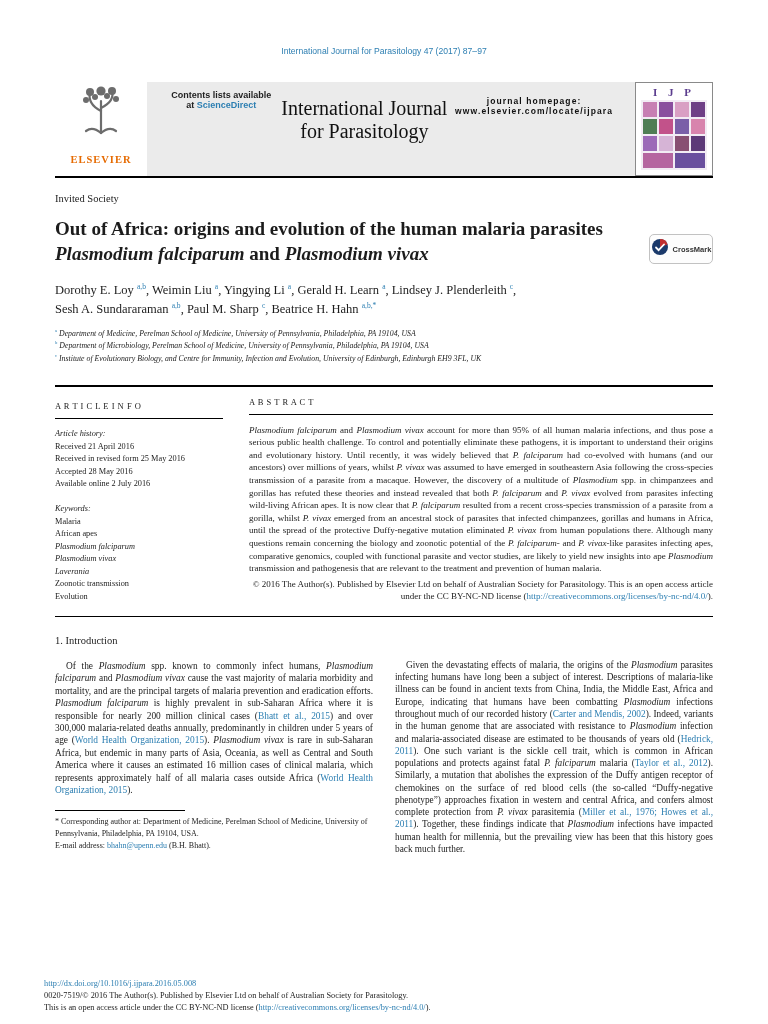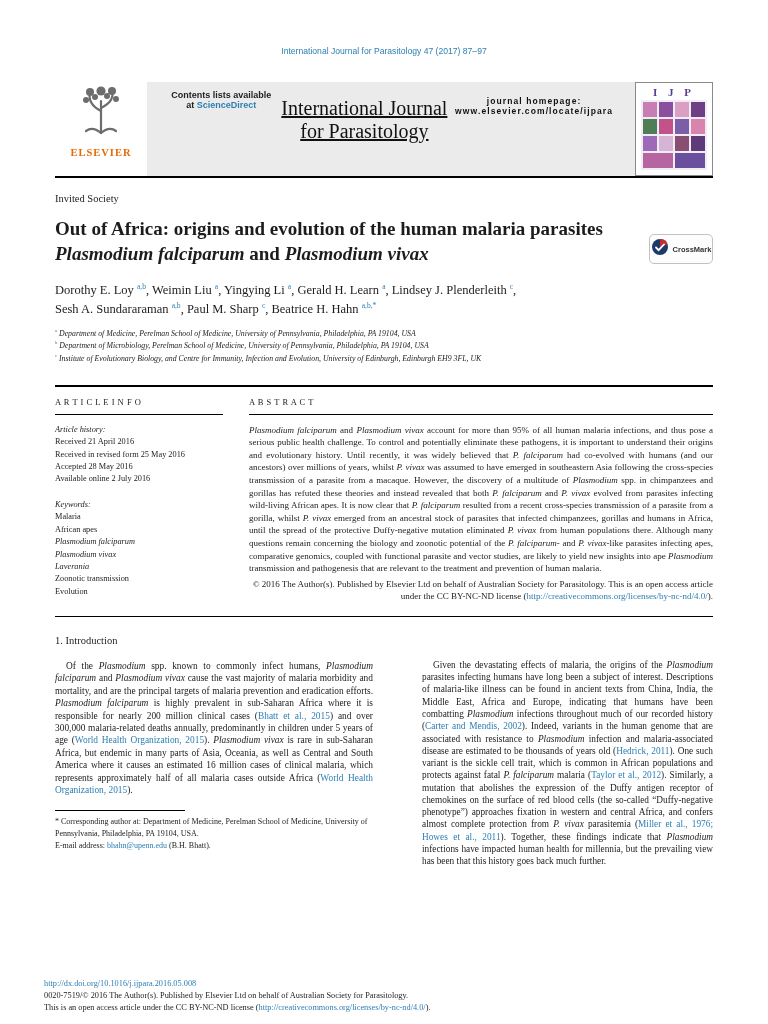--- a/index.html
+++ b/index.html
@@ -16,60 +16,60 @@
   .link{color:var(--link-color);text-decoration:none;cursor:pointer;}
   .cite{color:var(--link-color);text-decoration:none;}
   i{font-style:italic;}
   sup{font-size:0.6em;vertical-align:super;color:var(--link-color);}
 
   
   .running-head{text-align:center;font-family:"Liberation Sans",sans-serif;font-size:8.6px;color:var(--link-color);margin-bottom:26px;}
 
   
   .header-band{display:flex;align-items:stretch;height:96px;border-bottom:2px solid #000;}
-  .elsevier-logo{width:92px;background:#fff;display:flex;flex-direction:column;align-items:center;justify-content:space-between;padding:3px 0 18px;}
+  .elsevier-logo{width:92px;background:#fff;display:flex;flex-direction:column;align-items:center;justify-content:space-between;padding:3px 0 11px;}
   .elsevier-word{font-size:10.5px;font-weight:bold;letter-spacing:1px;color:var(--elsevier-orange);font-family:"Liberation Serif",serif;}
   .header-center{flex:1;background:var(--header-bg);text-align:center;padding:8px 22px 6px;display:flex;}
   .contents-line{font-family:"Liberation Sans",sans-serif;font-weight:bold;font-size:9px;color:#222;}
-  .journal-title{font-size:20px;color:#111;margin:7px 0 4px;text-decoration:underline;}
+  .journal-title{font-size:20px;color:#111;margin:7px 0 4px;}
   .center-rule{height:1px;background:#000;margin-top:auto;}
   .homepage-line{font-family:"Liberation Sans",sans-serif;font-weight:bold;font-size:8.5px;letter-spacing:1.1px;padding-top:6px;color:#111;}
   .cover-thumb{width:78px;border:1px solid #8a8a8a;background:#fff;display:flex;flex-direction:column;align-items:center;padding:3px 3px 2px;gap:2px;}
   .cover-title{font-size:11px;font-weight:bold;letter-spacing:4px;color:var(--cover-purple);}
 
   
   .type-label{font-size:10.5px;margin-top:15px;}
   .title-row{display:flex;justify-content:space-between;align-items:flex-start;margin-top:13px;}
   .article-title{font-size:19px;line-height:1.3;max-width:572px;}
   .crossmark{width:64px;height:30px;border:1px solid #c2c2c2;border-radius:5px;background:#fdfdfd;display:flex;align-items:center;justify-content:center;gap:4px;flex:none;margin-top:17px;}
   .crossmark-label{font-family:"Liberation Sans",sans-serif;font-size:7.5px;font-weight:bold;color:#333;}
 
   .authors{font-size:12.5px;line-height:1.45;margin-top:15px;}
   .affiliations{margin-top:9px;font-size:7.8px;font-style:italic;line-height:1.55;}
   .affiliations sup{font-style:normal;}
 
   
-  .info-block{margin-top:20px;border-top:2px solid #000;border-bottom:1px solid #000;padding:10px 0 13px;display:flex;gap:26px;}
+  .info-block{margin-top:20px;border-top:2px solid #000;border-bottom:1px solid #000;padding:10px 0 13px;display:flex;gap:26px;align-items:flex-end;}
   .info-left{width:168px;flex:none;}
   .info-right{flex:1;}
   .block-heading{font-size:8.5px;letter-spacing:0.5px;color:#222;}
   .head-rule{height:1px;background:#000;margin:7px 0 9px;}
   .info-left .label{font-style:italic;font-size:8.3px;line-height:1.5;}
   .info-item{font-size:8.3px;line-height:1.5;}
   .keywords{margin-top:13px;}
   .abstract-text{font-size:9px;line-height:1.4;text-align:justify;}
   .abstract-copy{font-size:9px;line-height:1.4;text-align:right;margin-top:3px;}
 
   
   .body-cols{display:flex;gap:22px;margin-top:18px;}
   .col{flex:1;min-width:0;}
   .sec-heading{font-size:10.5px;font-weight:normal;}
   .body-par{font-size:9.4px;line-height:1.32;text-align:justify;text-indent:11px;margin-top:14px;}
   .col-right{padding-top:24px;}
-  .col-right .body-par{margin-top:0;font-size:9.3px;margin-left:27px;}
+  .col-right .body-par{margin-top:0;font-size:9.3px;}
 
   
   .footnote{margin-top:14px;}
   .footnote-rule{width:130px;height:1px;background:#000;margin-bottom:5px;}
   .footnote-text{font-size:8px;line-height:1.4;}
   .email-line{font-size:8px;line-height:1.4;margin-top:1px;}
   .email-line .it{}
 
   
   .page-footer{position:absolute;left:44px;right:55px;bottom:10px;background:#fff;font-size:8.3px;line-height:1.45;padding-top:4px;}

